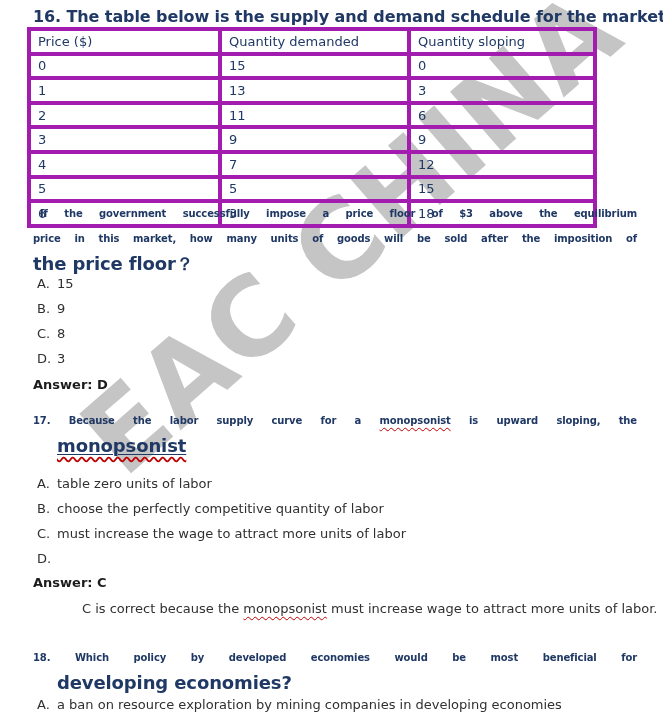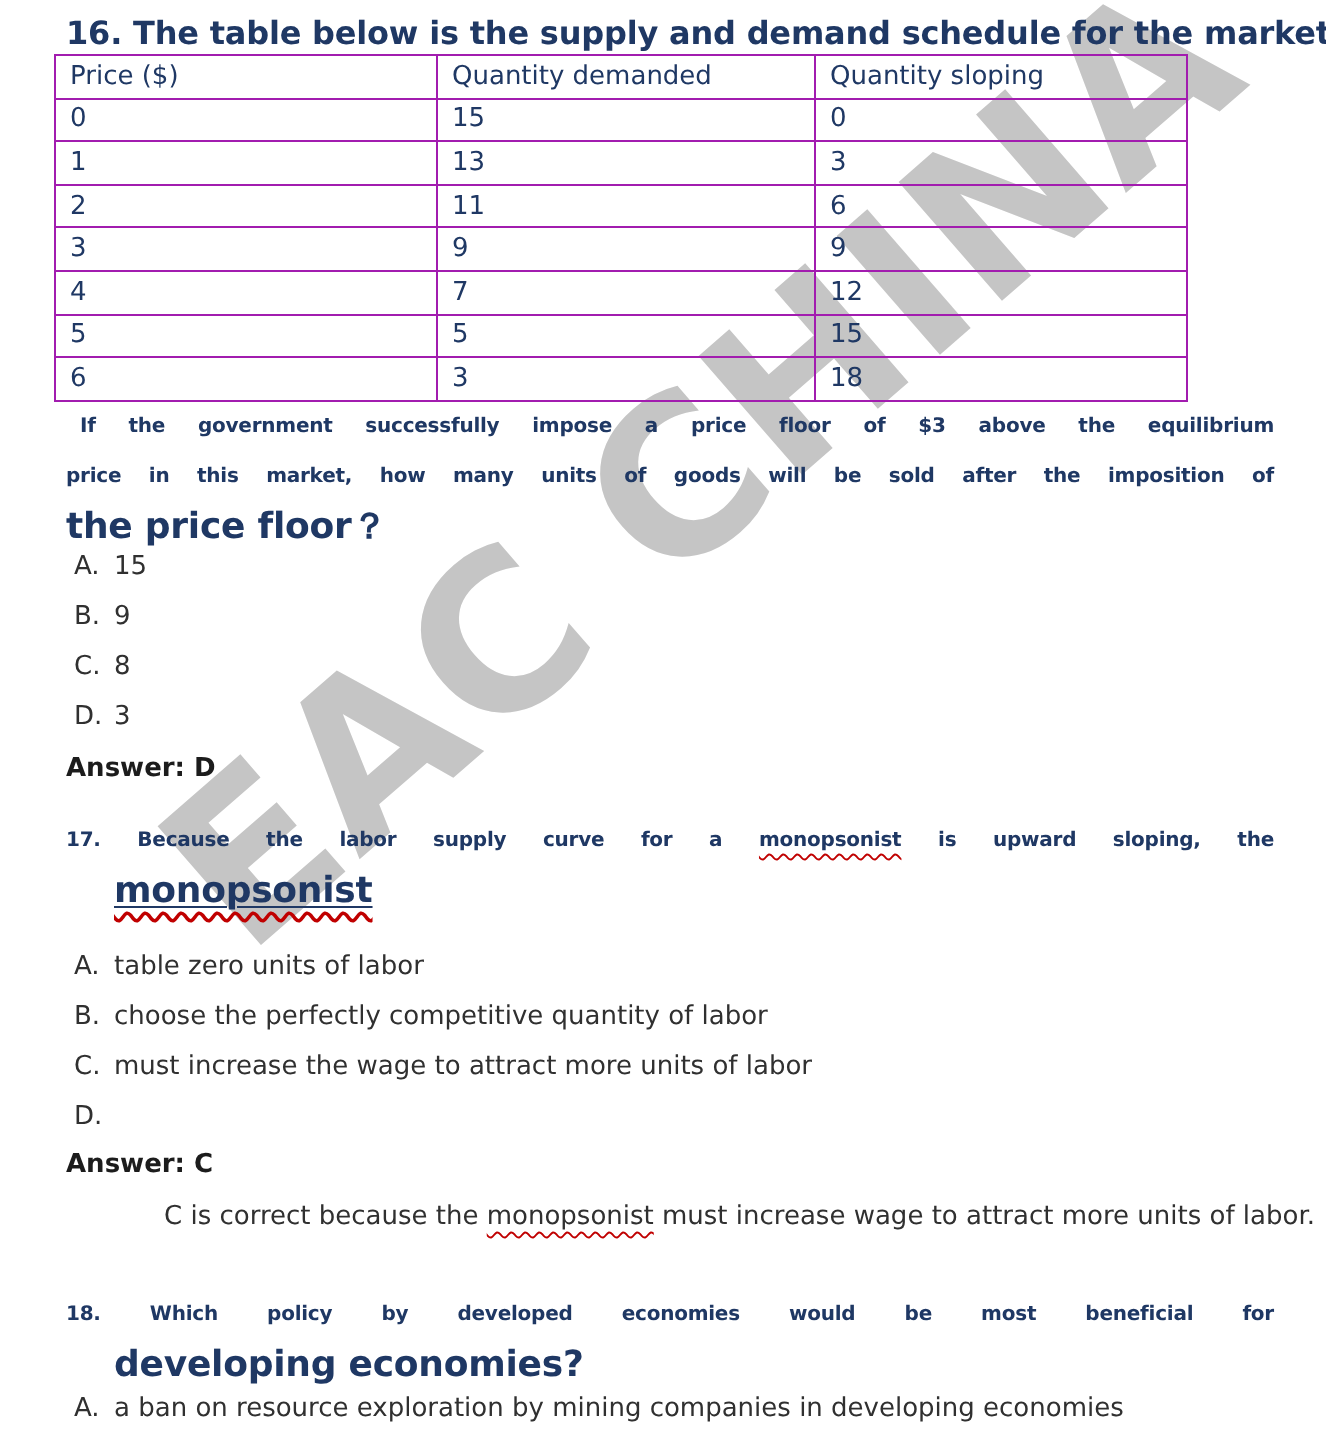--- a/index.html
+++ b/index.html
@@ -39,21 +39,21 @@
     left:27px;top:27px;
     position:absolute;z-index:1;
     border-collapse:collapse;
     table-layout:fixed;
     width:566px;
     font-size:13px;
     color:#1f3864;
     background:transparent;
   }
   table.schedule th,table.schedule td{
-    border:1px solid #a21caf;
+    border:4px solid #a21caf;
     height:20.6px;
     padding:0 4px 0 7px;
     font-weight:normal;
     text-align:left;
     vertical-align:middle;
     overflow:hidden;
   }
 
   .jpara{width:604px;}
   .jline{

